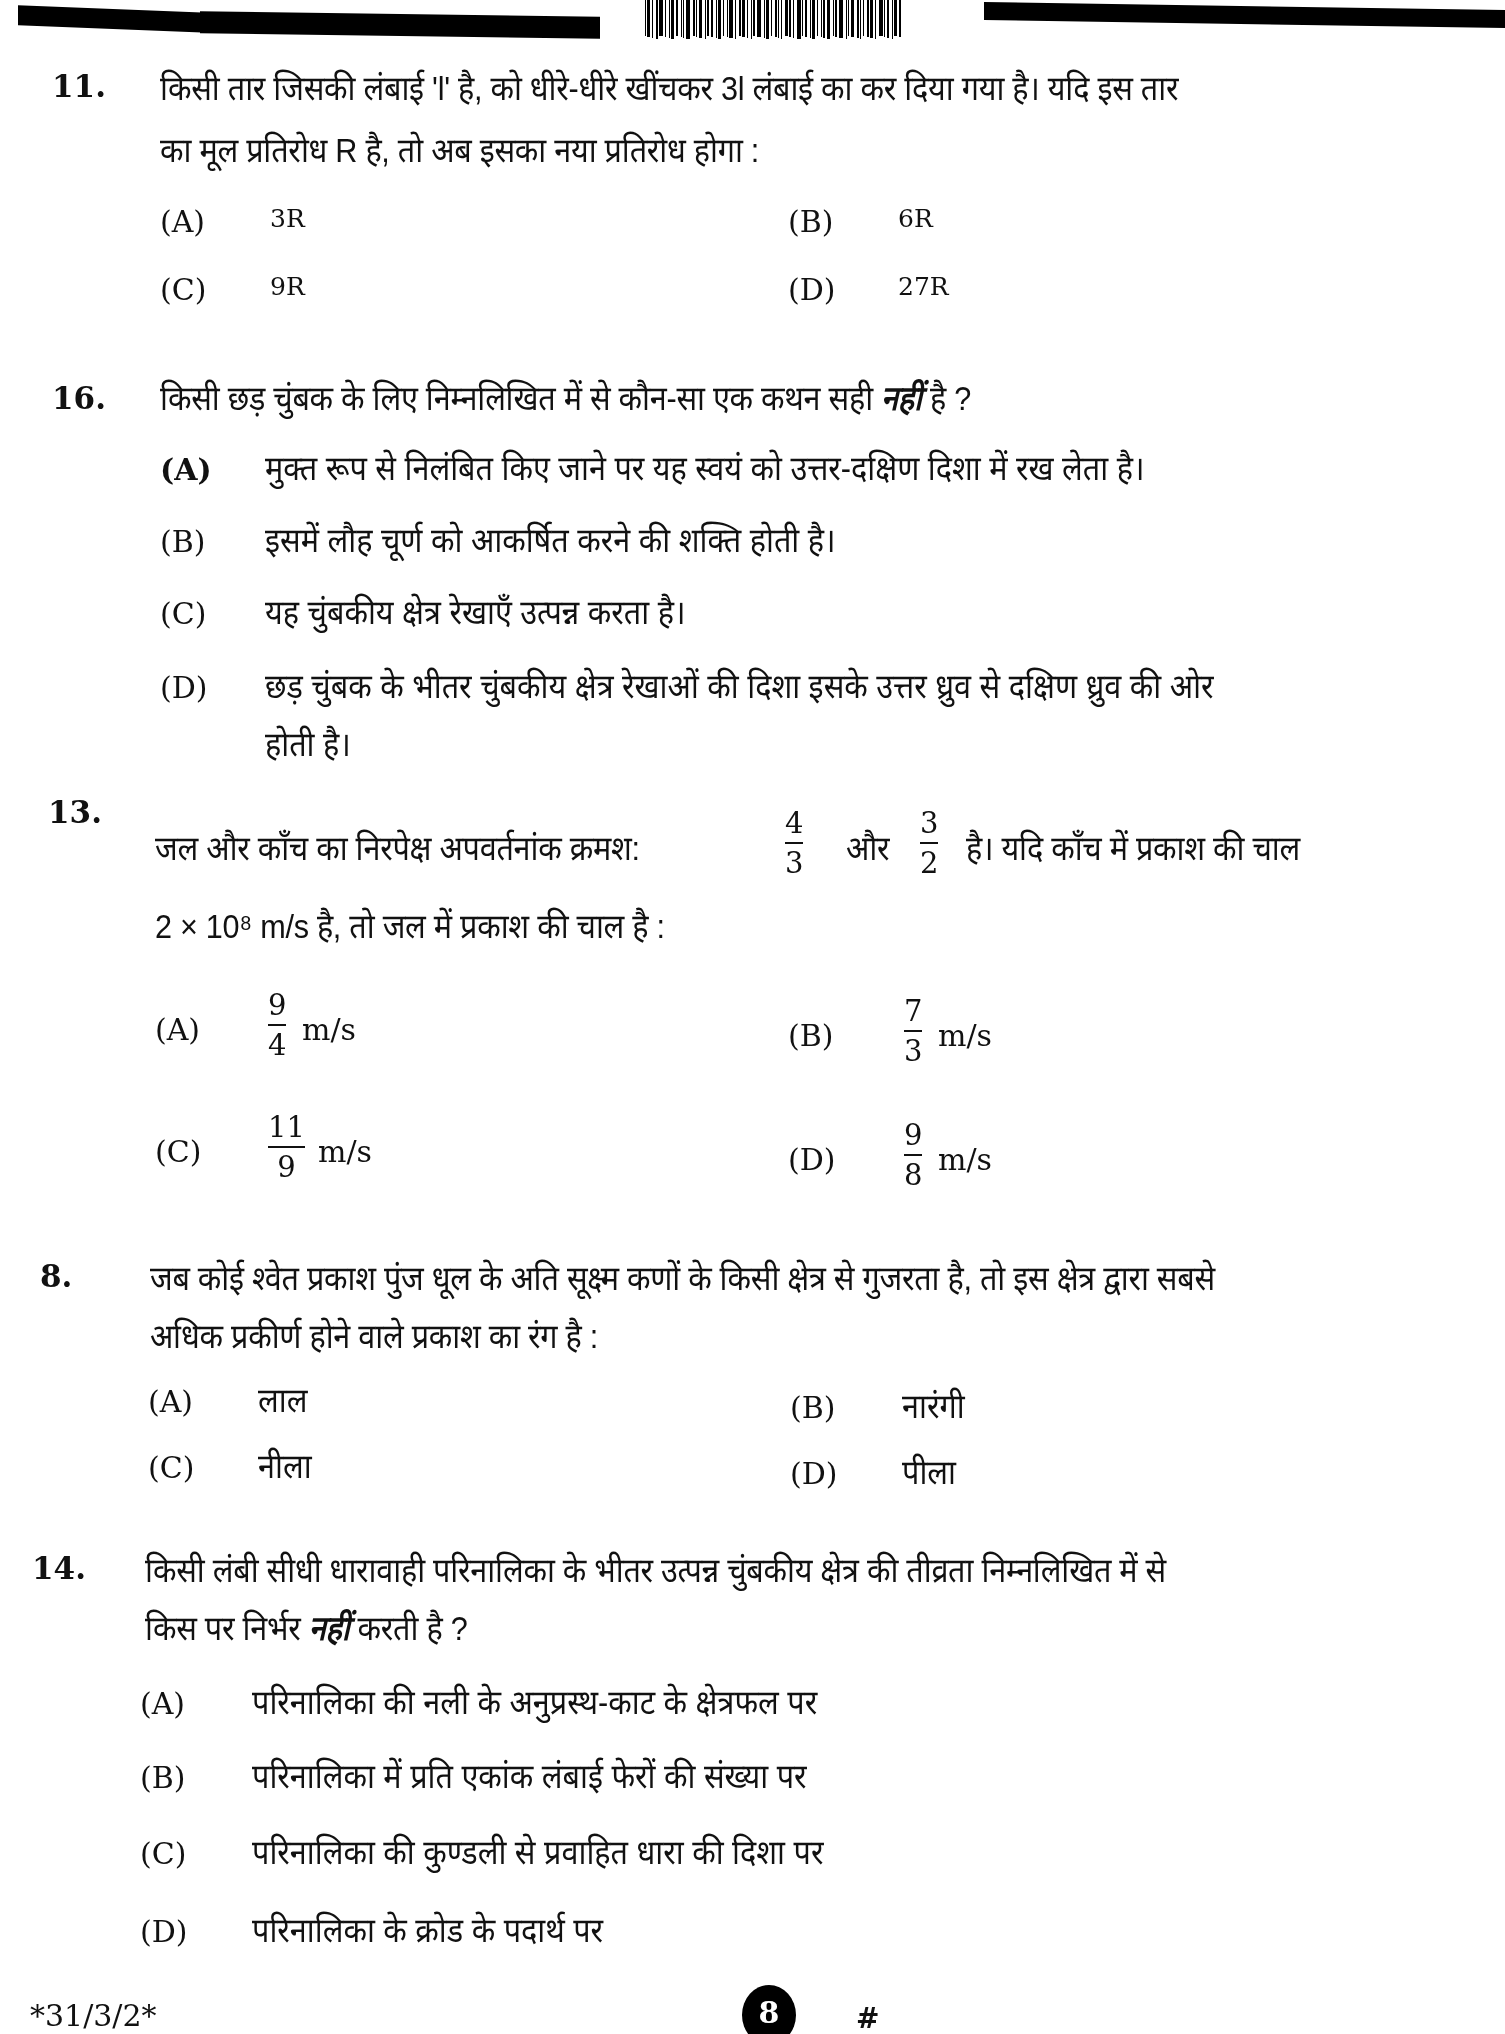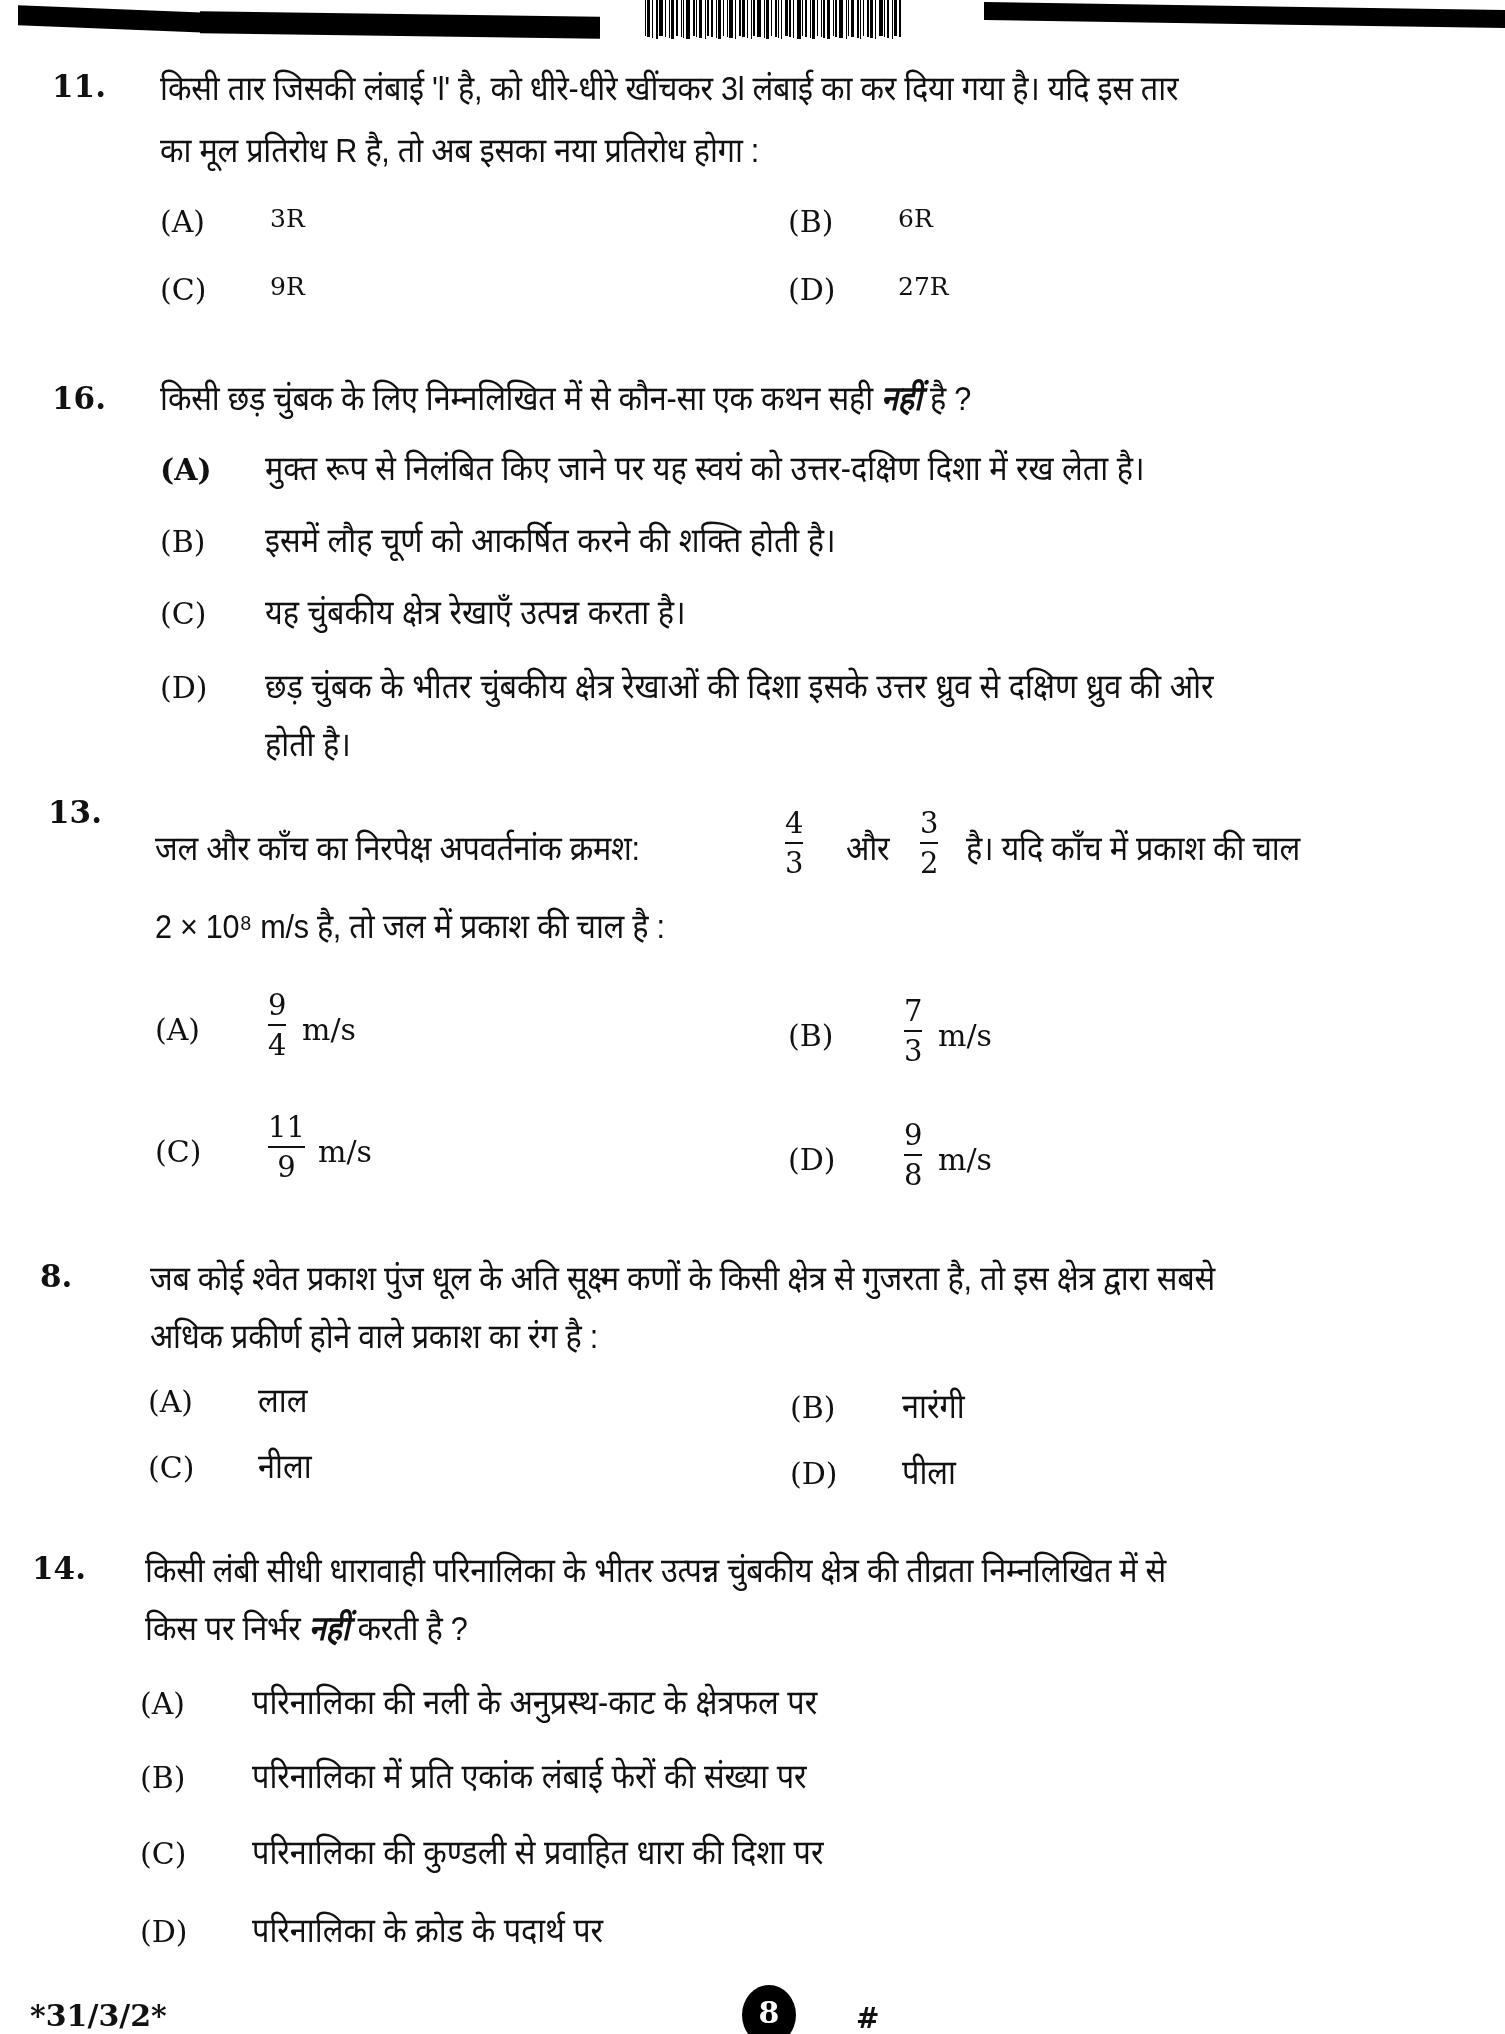--- a/index.html
+++ b/index.html
@@ -59,21 +59,21 @@
   .frac .line { width: 100%; height: 2px; background: #111; margin: 2px 0; }
   .unit {
     position: absolute; font-family: "DejaVu Serif", "Liberation Serif", serif;
     font-size: 30px;
   }
   .bold-it { font-weight: bold; font-style: italic; }
 
   .footer-code {
     position: absolute; left: 30px; top: 1998px;
     font-family: "DejaVu Serif", "Liberation Serif", serif;
-    font-weight: bold; font-size: 30px;
+    font-weight: normal; font-size: 30px;
   }
   .page-badge {
     position: absolute; left: 742px; top: 1985px; width: 54px; height: 60px;
     border-radius: 50%; background: #000; color: #fff;
     font-family: "DejaVu Serif", "Liberation Serif", serif; font-weight: bold;
     font-size: 30px; text-align: center; line-height: 56px;
   }
   .hash {
     position: absolute; left: 856px; top: 2002px;
     font-family: "DejaVu Serif", "Liberation Serif", serif; font-weight: bold;

